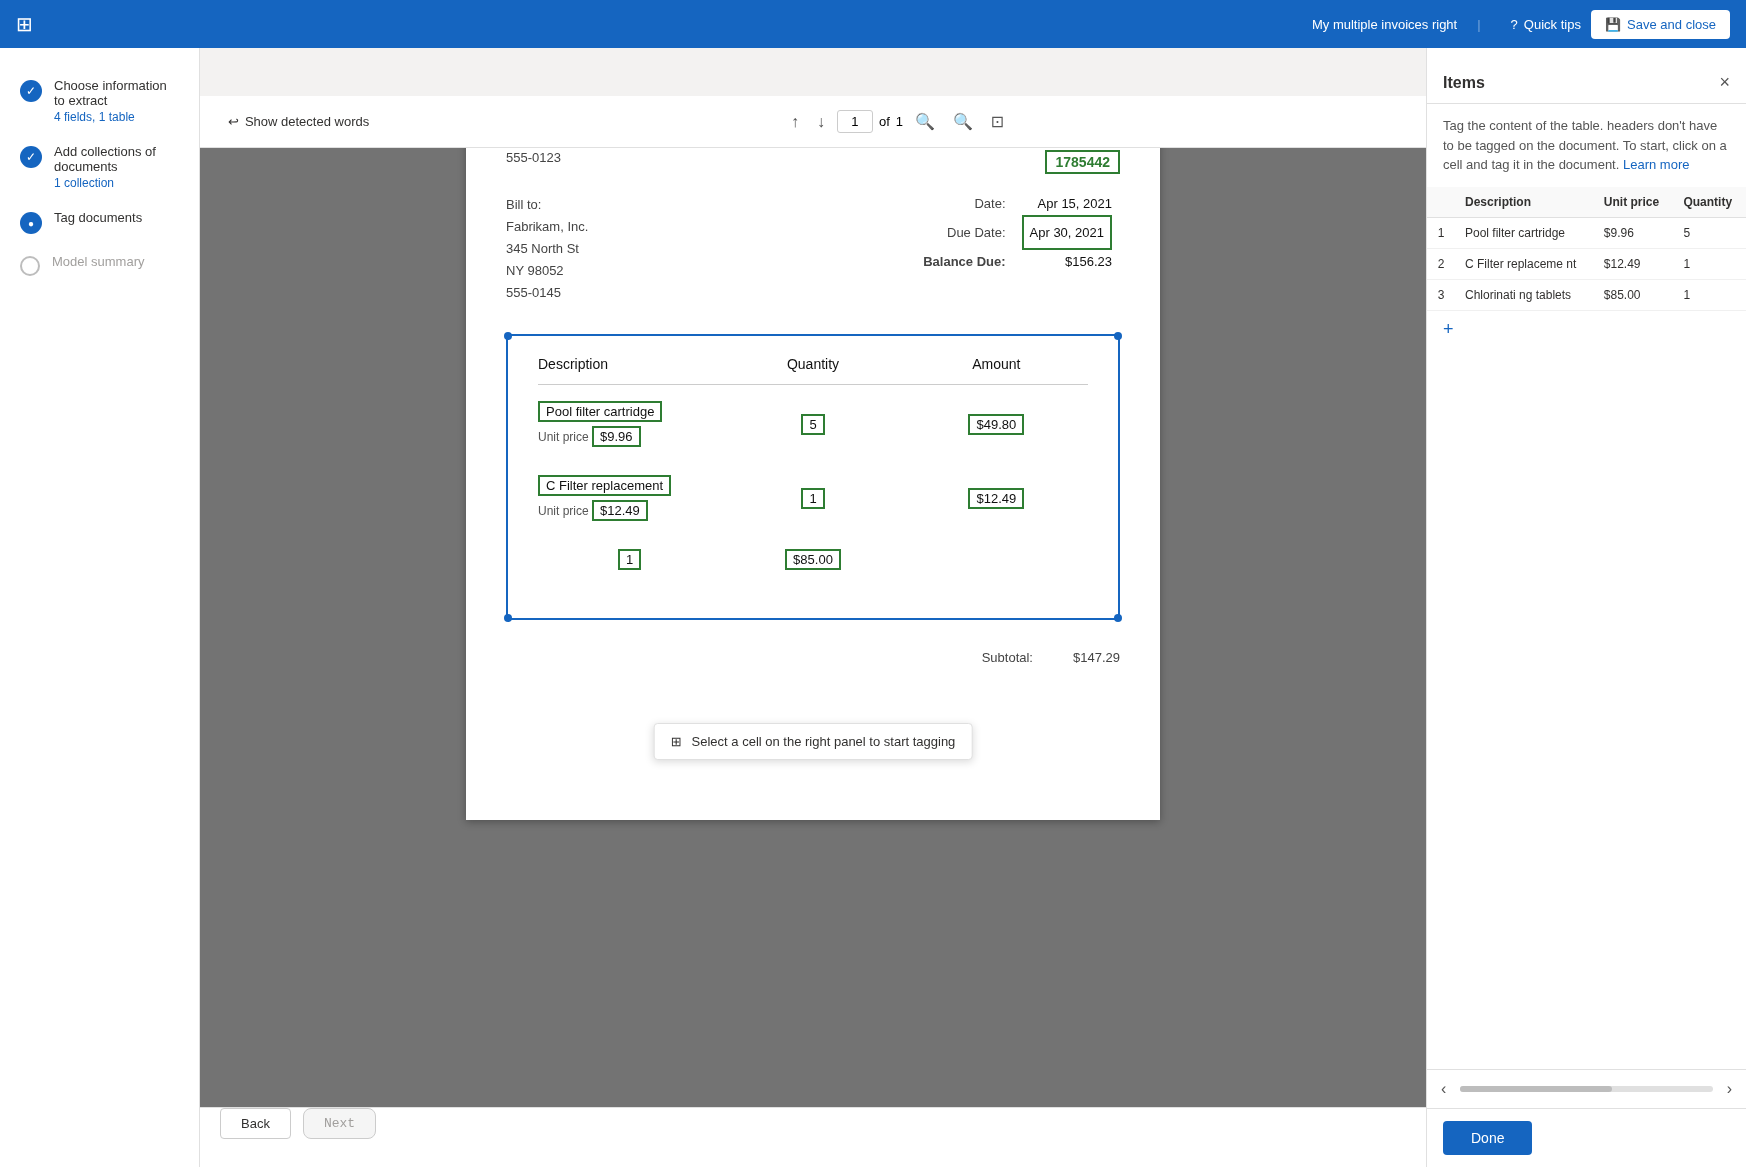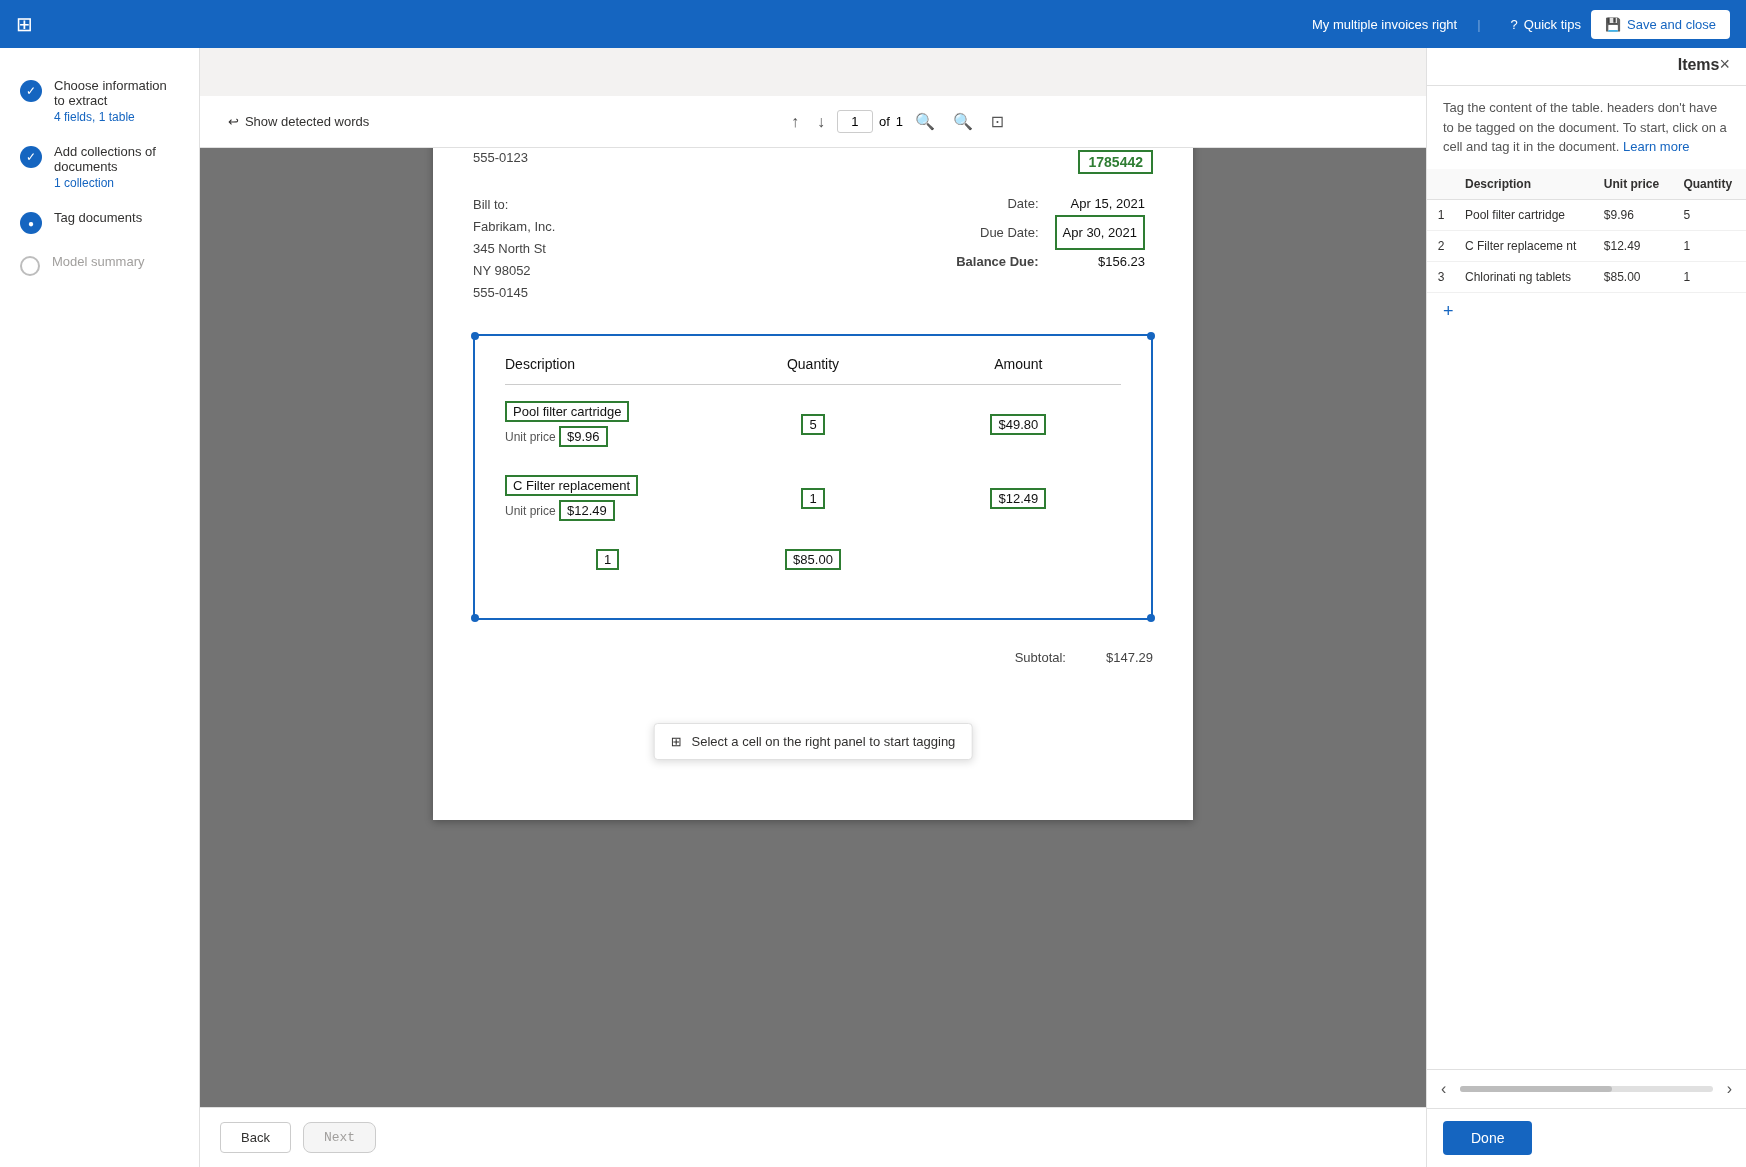--- a/index.html
+++ b/index.html
@@ -109,21 +109,21 @@
       position: relative;
       display: flex;
       flex-direction: column;
       align-items: center;
       padding: 20px;
     }
 
     
     .doc-page {
       background: white;
-      width: 760px;
+      width: 694px;
       min-height: 700px;
       padding: 30px 40px;
       position: relative;
       box-shadow: 0 2px 8px rgba(0,0,0,0.3);
     }
 
     .doc-header-section {
       display: flex;
       justify-content: space-between;
       margin-bottom: 20px;
@@ -229,21 +229,21 @@
       box-shadow: 0 2px 8px rgba(0,0,0,0.15);
       white-space: nowrap;
     }
 
     
     .doc-bottom {
       height: 60px;
       background: white;
       border-top: 1px solid #e0e0e0;
       display: flex;
-      align-items: center;
+      align-items: flex-start;
       padding: 0 20px;
       gap: 12px;
     }
     .btn-back {
       border: 1px solid #ccc; background: white; border-radius: 4px;
       padding: 7px 20px; cursor: pointer; font-size: 13px; color: #323130;
     }
     .btn-next {
       border: 1px solid #ccc; background: #f5f5f5; border-radius: 8px;
       padding: 7px 20px; cursor: pointer; font-size: 13px; color: #a19f9d; font-family: Liberation Mono, monospace;
@@ -253,24 +253,24 @@
     .right-panel {
       width: 320px;
       background: white;
       border-left: 1px solid #e0e0e0;
       display: flex;
       flex-direction: column;
       flex-shrink: 0;
       position: relative;
     }
     .panel-header {
-      padding: 6px 16px 10px;
+      padding: 24px 16px 10px;
       display: flex;
       align-items: center;
-      justify-content: flex-end;
+      justify-content: space-between;
       border-bottom: 1px solid #e0e0e0;
     }
     .panel-title { font-size: 16px; font-weight: 600; color: #323130; }
     .panel-close { background: none; border: none; font-size: 18px; cursor: pointer; color: #555; }
     .panel-desc { padding: 12px 16px; font-size: 13px; color: #555; line-height: 1.5; }
     .panel-desc a { color: #1565c0; text-decoration: none; }
 
     
     .panel-table { flex: 1; overflow-y: auto; }
     .panel-table table { width: 100%; border-collapse: collapse; }

